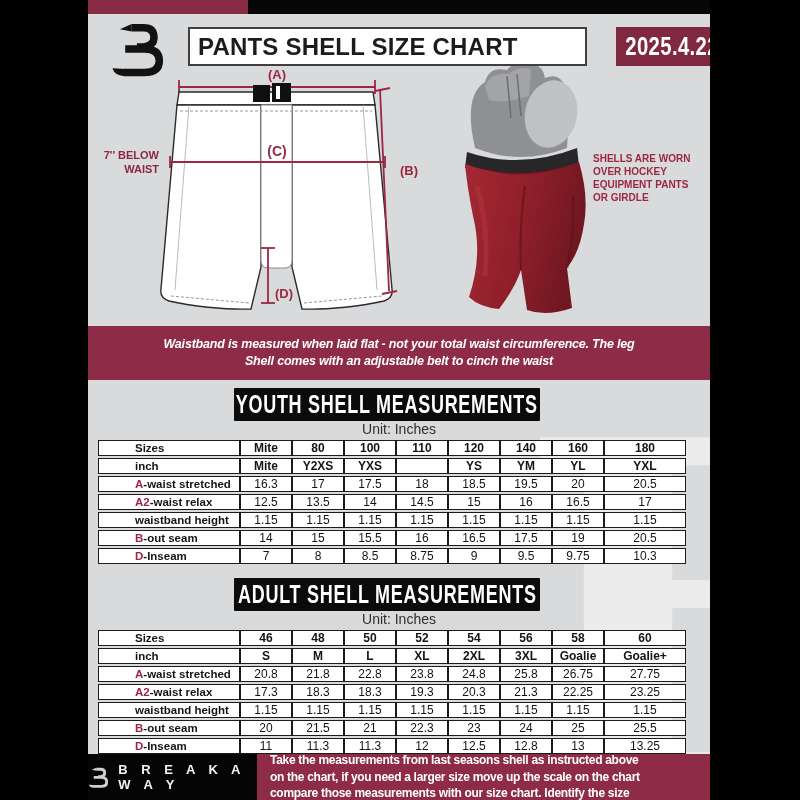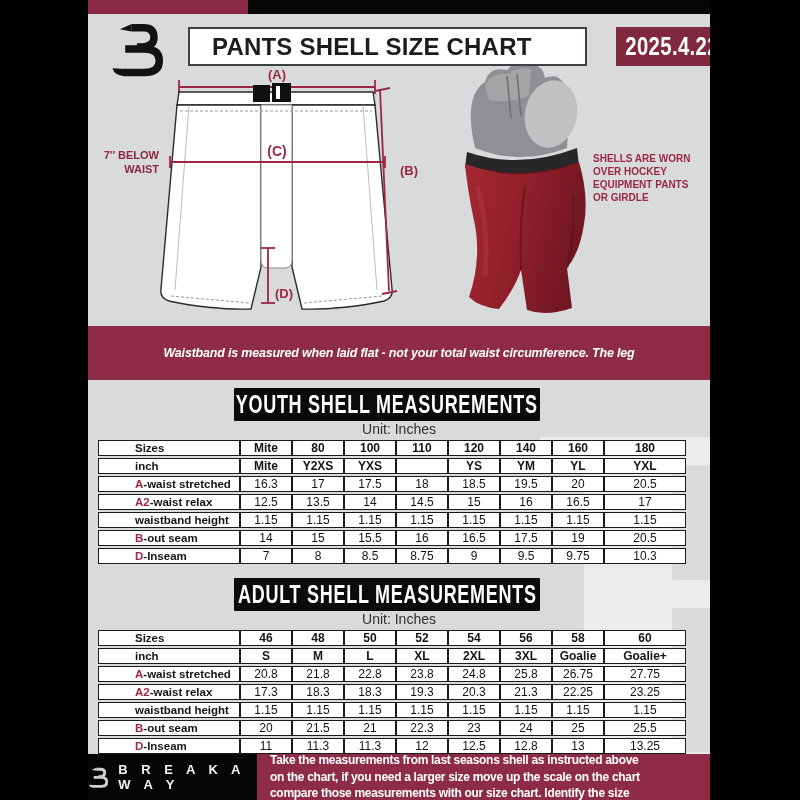--- a/index.html
+++ b/index.html
@@ -10,21 +10,21 @@
   .watermark{position:absolute;left:430px;top:380px;z-index:0;font-family:"DejaVu Serif",serif;
              font-weight:bold;font-size:470px;line-height:1;color:#ffffff;opacity:.5;pointer-events:none;}
 
   .top-strip{position:relative;z-index:1;height:14px;
              background:linear-gradient(90deg,#8a2b45 0 160px,#060606 160px);}
 
   .header{position:relative;z-index:2;height:46px;}
   .logo-svg{position:absolute;left:22px;top:2px;}
   .title-box{position:absolute;left:100px;top:13px;width:399px;height:39px;background:#fff;
              border:2px solid #3f3f3f;box-sizing:border-box;display:flex;align-items:center;}
-  .title-box span{font-size:24px;font-weight:bold;color:#1c1c1c;padding-left:22px;letter-spacing:.2px;}
+  .title-box span{font-size:24px;font-weight:bold;color:#1c1c1c;padding-left:8px;letter-spacing:.2px;}
   .date-box{position:absolute;left:528px;top:13px;width:117px;height:39px;background:#7f2840;
             border-right:5px solid #541b2c;box-sizing:border-box;display:flex;align-items:center;justify-content:center;}
   .date-box span{color:#fff;font-size:26px;font-weight:bold;display:inline-block;transform:scaleX(.78);letter-spacing:.5px;}
 
   .diagram-area{position:relative;z-index:1;height:266px;}
   .shorts-svg{position:absolute;left:7px;top:0;}
   .pants-svg{position:absolute;left:367px;top:-4px;}
   .pants-note{position:absolute;left:505px;top:92px;width:112px;color:#9c2742;
               font-size:10px;font-weight:bold;line-height:13px;}
   .pants-note span{display:block;}
@@ -149,20 +149,21 @@
       <div class="pants-note">
         <span>SHELLS ARE WORN</span>
         <span>OVER HOCKEY</span>
         <span>EQUIPMENT PANTS</span>
         <span>OR GIRDLE</span>
       </div>
     </div>
 
     <div class="info-banner">
       <span>Waistband is measured when laid flat - not your total waist circumference. The leg</span>
+      <span>Shell comes with an adjustable belt to cinch the waist</span>
     </div>
 
     <div class="section-banner youth">
       <span>YOUTH SHELL MEASUREMENTS</span>
     </div>
     <div class="unit-label">Unit: Inches</div>
     <table class="meas">
       <colgroup>
         <col class="c-lbl">
           <col class="c-sz">

